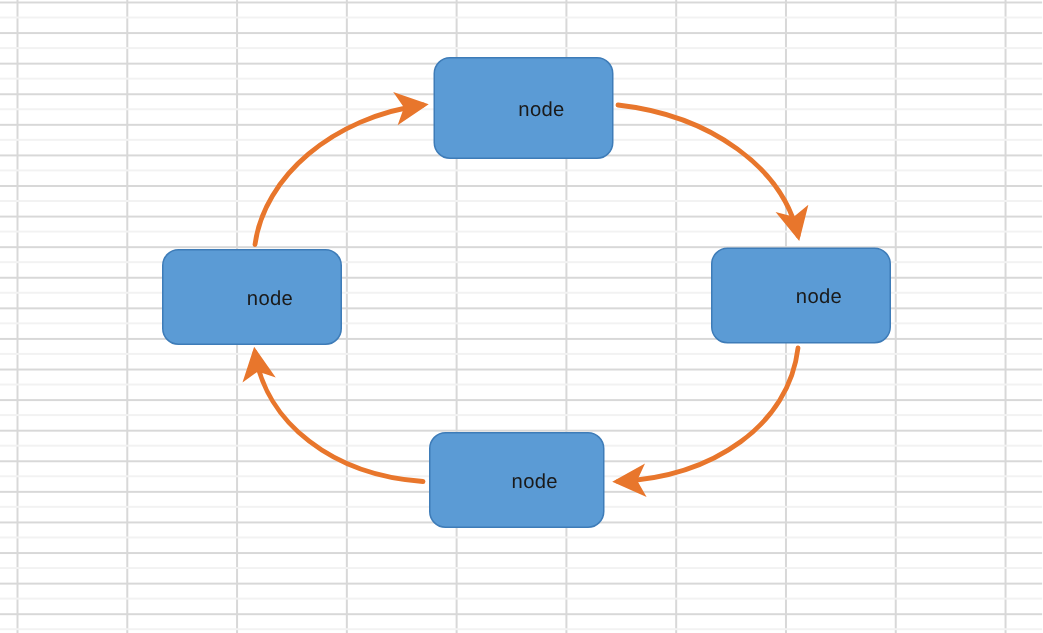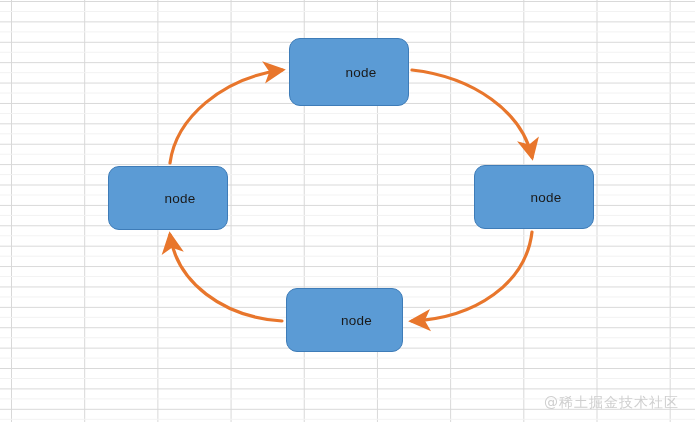--- a/index.html
+++ b/index.html
@@ -129,15 +129,14 @@
   </div>
 
   <div class="node" id="node-bottom" style="background:#5b9bd5;border:1px solid #3e7cb8;">
     <span class="node-label">node</span>
   </div>
 
   <div class="node" id="node-left" style="background:#5b9bd5;border:1px solid #3e7cb8;">
     <span class="node-label">node</span>
   </div>
 
-  <div id="watermark">@稀土掘金技术社区</div>
 
 </div>
 
 </body></html>

